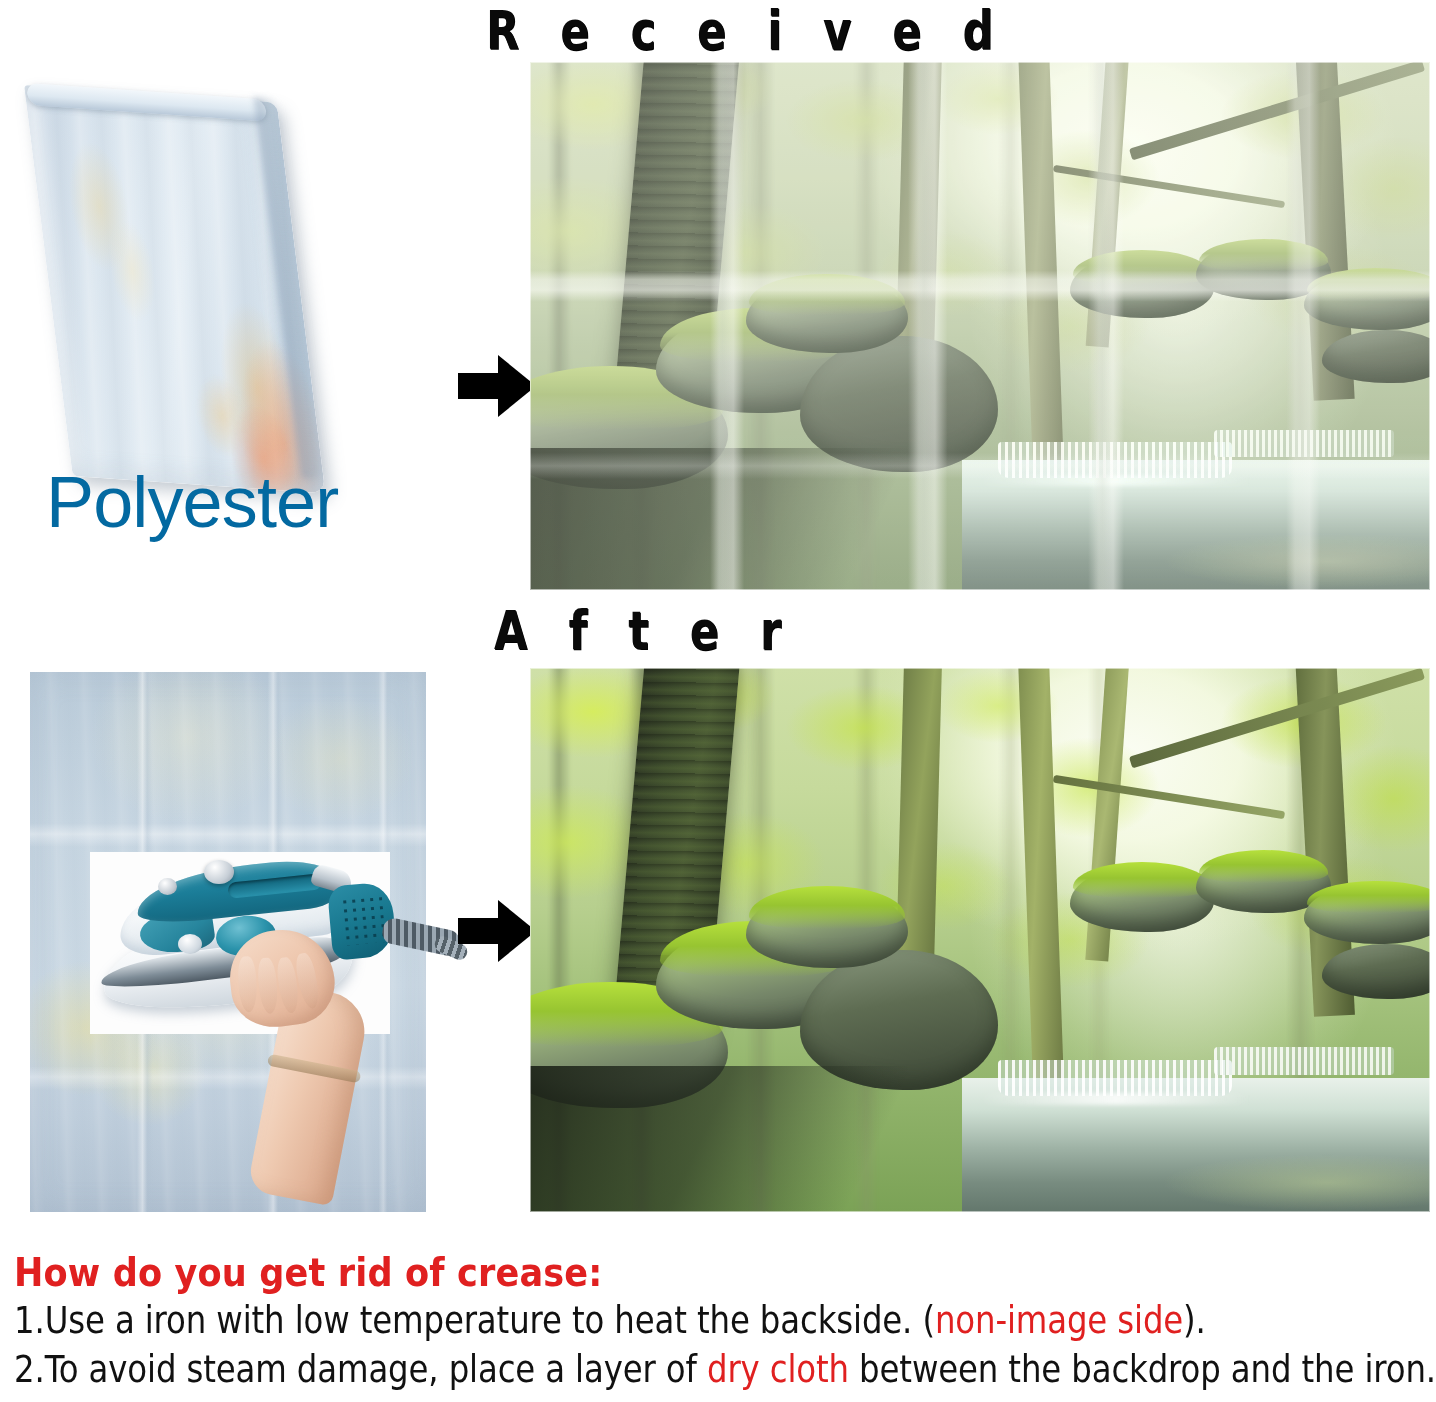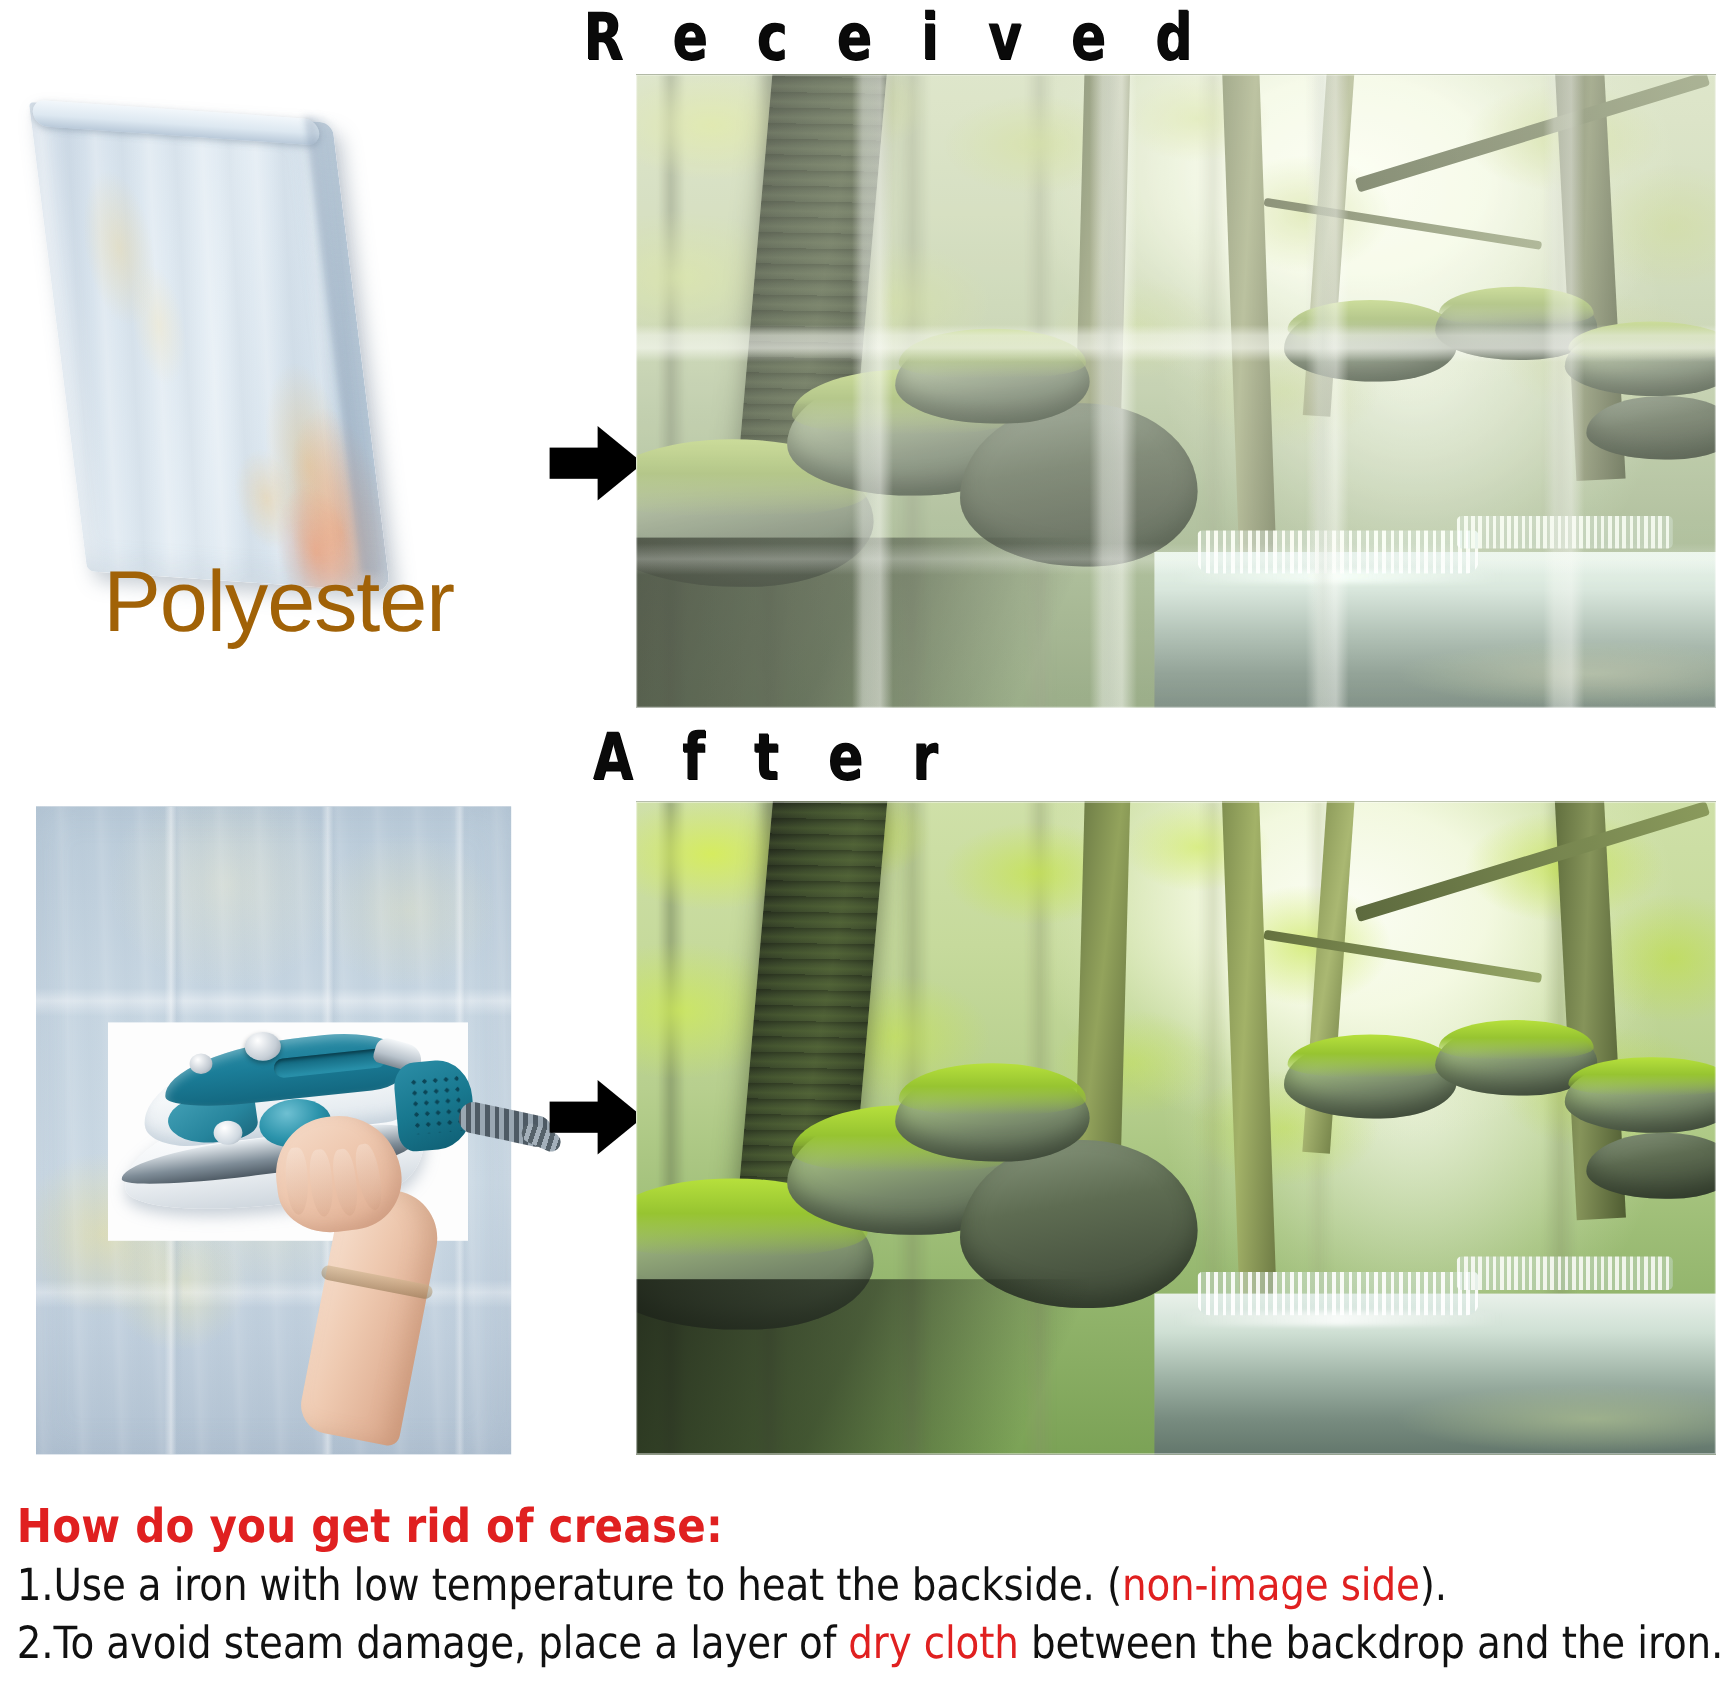--- a/index.html
+++ b/index.html
@@ -115,25 +115,24 @@
     pointer-events:none;
   }
 
   
   #polyester-label{
     position:absolute;
     left:46px; top:466px;
     font-family:"Liberation Sans", sans-serif;
     font-size:72px;
     font-weight:normal;
-    color:#a16207;
+    color:#0369a1;
     letter-spacing:-0.012em;
     line-height:1;
     white-space:nowrap;
-    margin-left:40px;
   }
 
   
   .scene{
     position:absolute;
     overflow:hidden;
     background:#3b4530;
   }
   .scene .layer{ position:absolute; inset:0; }
 

